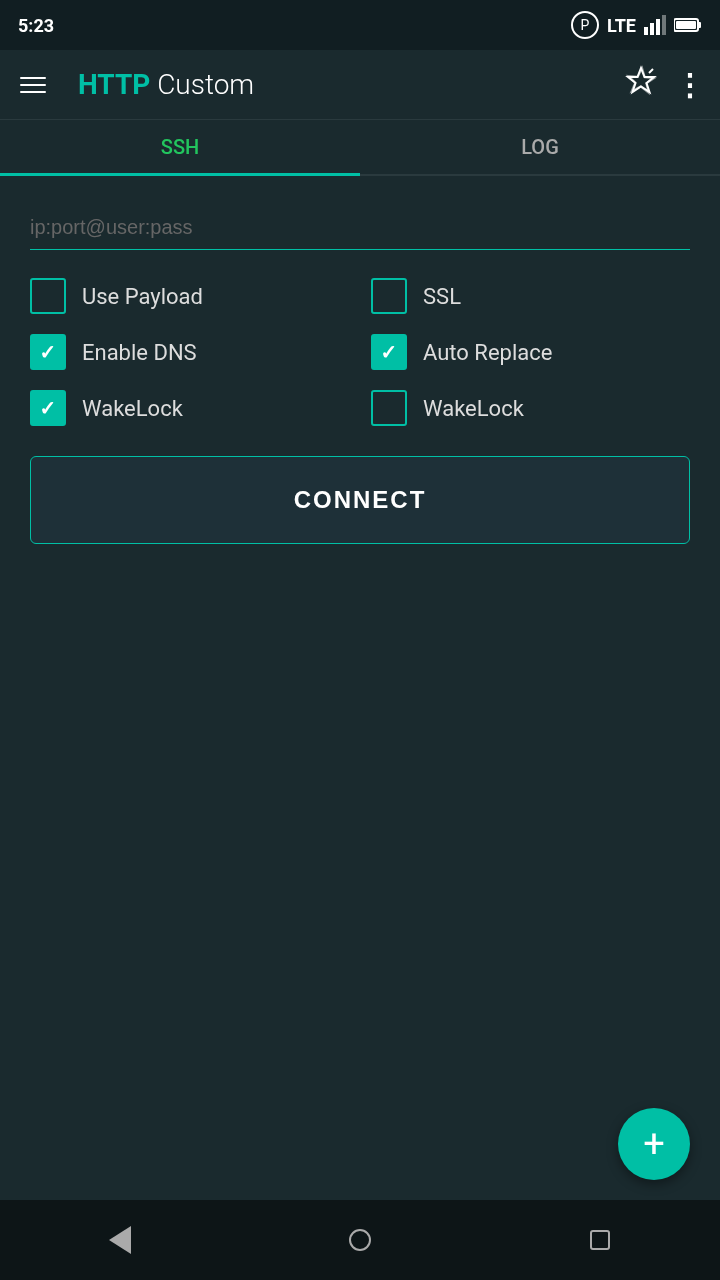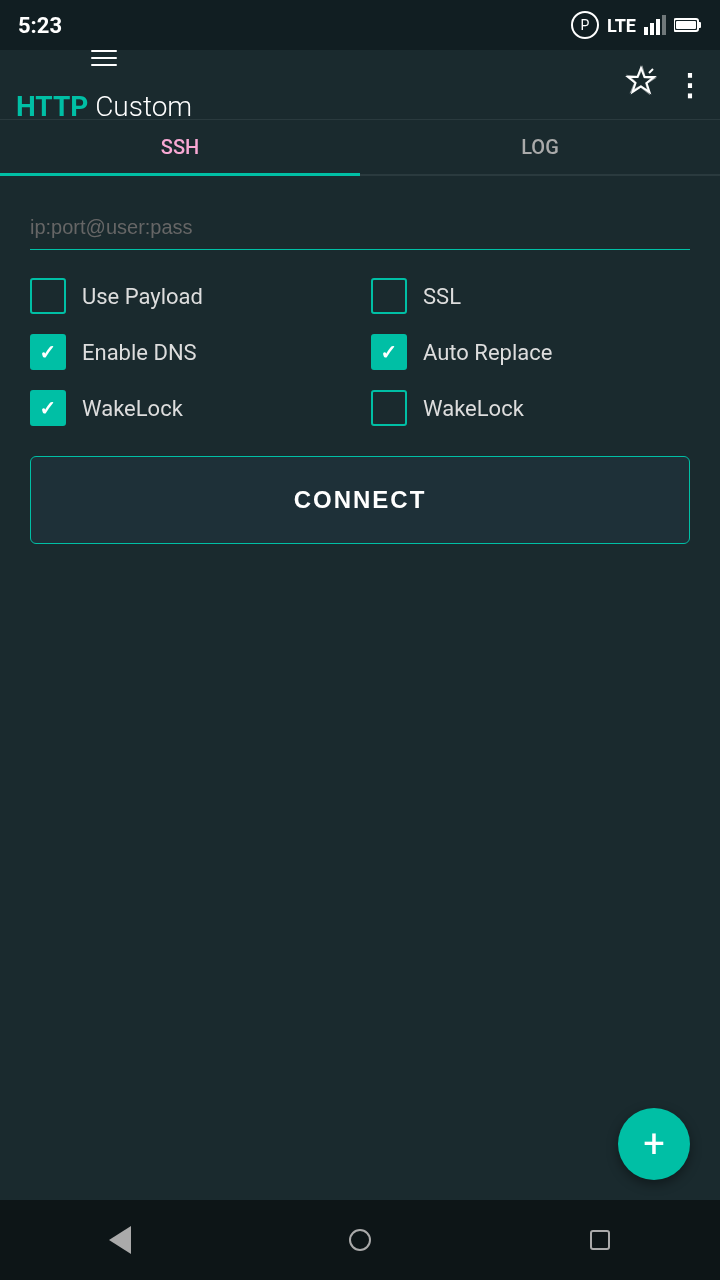--- a/index.html
+++ b/index.html
@@ -18,21 +18,21 @@
     .status-bar {
       width: 100%;
       height: 50px;
       background-color: #111e22;
       display: flex;
       align-items: center;
       justify-content: space-between;
       padding: 0 18px;
     }
     .status-time {
-      font-size: 22px;
+      font-size: 18px;
       font-weight: bold;
       color: #fff;
     }
     .status-icons {
       display: flex;
       align-items: center;
       gap: 8px;
     }
     .status-icons span {
       color: #fff;
@@ -57,22 +57,21 @@
       background-color: #1a2a2e;
       display: flex;
       align-items: center;
       justify-content: space-between;
       padding: 0 16px;
       border-bottom: 1px solid #2a3a3e;
     }
     .app-bar-left {
       display: flex;
       align-items: center;
-      gap: 20px;
-      flex-direction: column;
+      gap: 28px;
     }
     .hamburger-icon {
       display: flex;
       flex-direction: column;
       gap: 5px;
       cursor: pointer;
       padding: 4px;
     }
     .hamburger-icon span {
       display: block;
@@ -123,21 +122,21 @@
       display: flex;
       align-items: center;
       justify-content: center;
       font-size: 20px;
       font-weight: 500;
       cursor: pointer;
       position: relative;
       color: #aaa;
     }
     .tab.active {
-      color: #f9a8d4;
+      color: #22c55e;
     }
     .tab.active::after {
       content: '';
       position: absolute;
       bottom: -2px;
       left: 0;
       right: 0;
       height: 3px;
       background: #00bfa5;
     }

